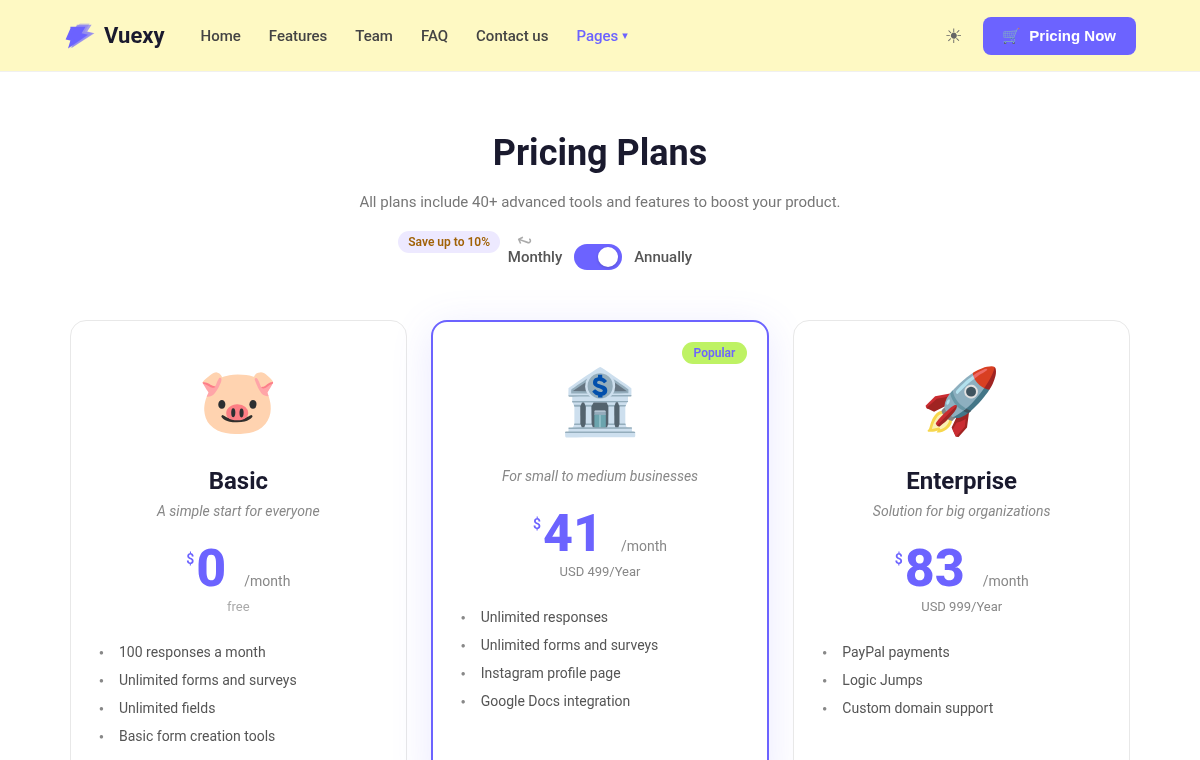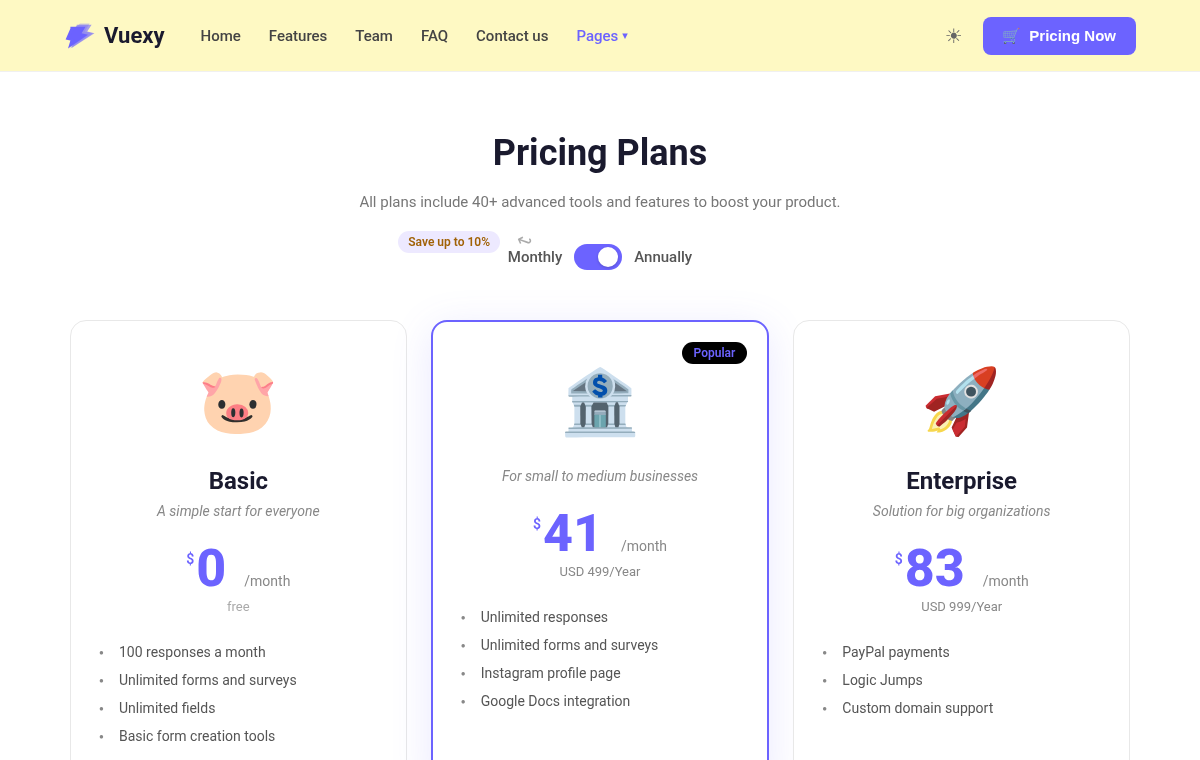--- a/index.html
+++ b/index.html
@@ -56,21 +56,21 @@
     .card {
       flex: 1; background: #fff; border: 1px solid #e8e8e8;
       border-radius: 16px; padding: 36px 28px; text-align: center;
       position: relative; overflow: hidden;
     }
     .card.featured {
       border: 2px solid #6c63ff; box-shadow: 0 8px 40px rgba(108,99,255,0.15);
     }
     .popular-badge {
       position: absolute; top: 20px; right: 20px;
-      background: #000000; color: #6c63ff; font-size: 12px; font-weight: 600;
+      background: #bef264; color: #6c63ff; font-size: 12px; font-weight: 600;
       padding: 4px 12px; border-radius: 20px;
     }
     .card-icon { width: 90px; height: 90px; margin: 0 auto 20px; display: flex; align-items: center; justify-content: center; font-size: 64px; }
     .card-title { font-size: 24px; font-weight: 700; color: #1a1a2e; margin-bottom: 8px; }
     .card-subtitle { font-size: 14px; color: #888; margin-bottom: 24px; font-style: italic; }
     .price-row { display: flex; align-items: baseline; justify-content: center; gap: 2px; margin-bottom: 4px; }
     .price-currency { font-size: 14px; color: #6c63ff; font-weight: 600; align-self: flex-start; margin-top: 8px; }
     .price-amount { font-size: 52px; font-weight: 800; color: #6c63ff; line-height: 1; }
     .price-period { font-size: 14px; color: #888; margin-left: 16px; }
     .price-free { font-size: 13px; color: #aaa; margin-bottom: 24px; }

